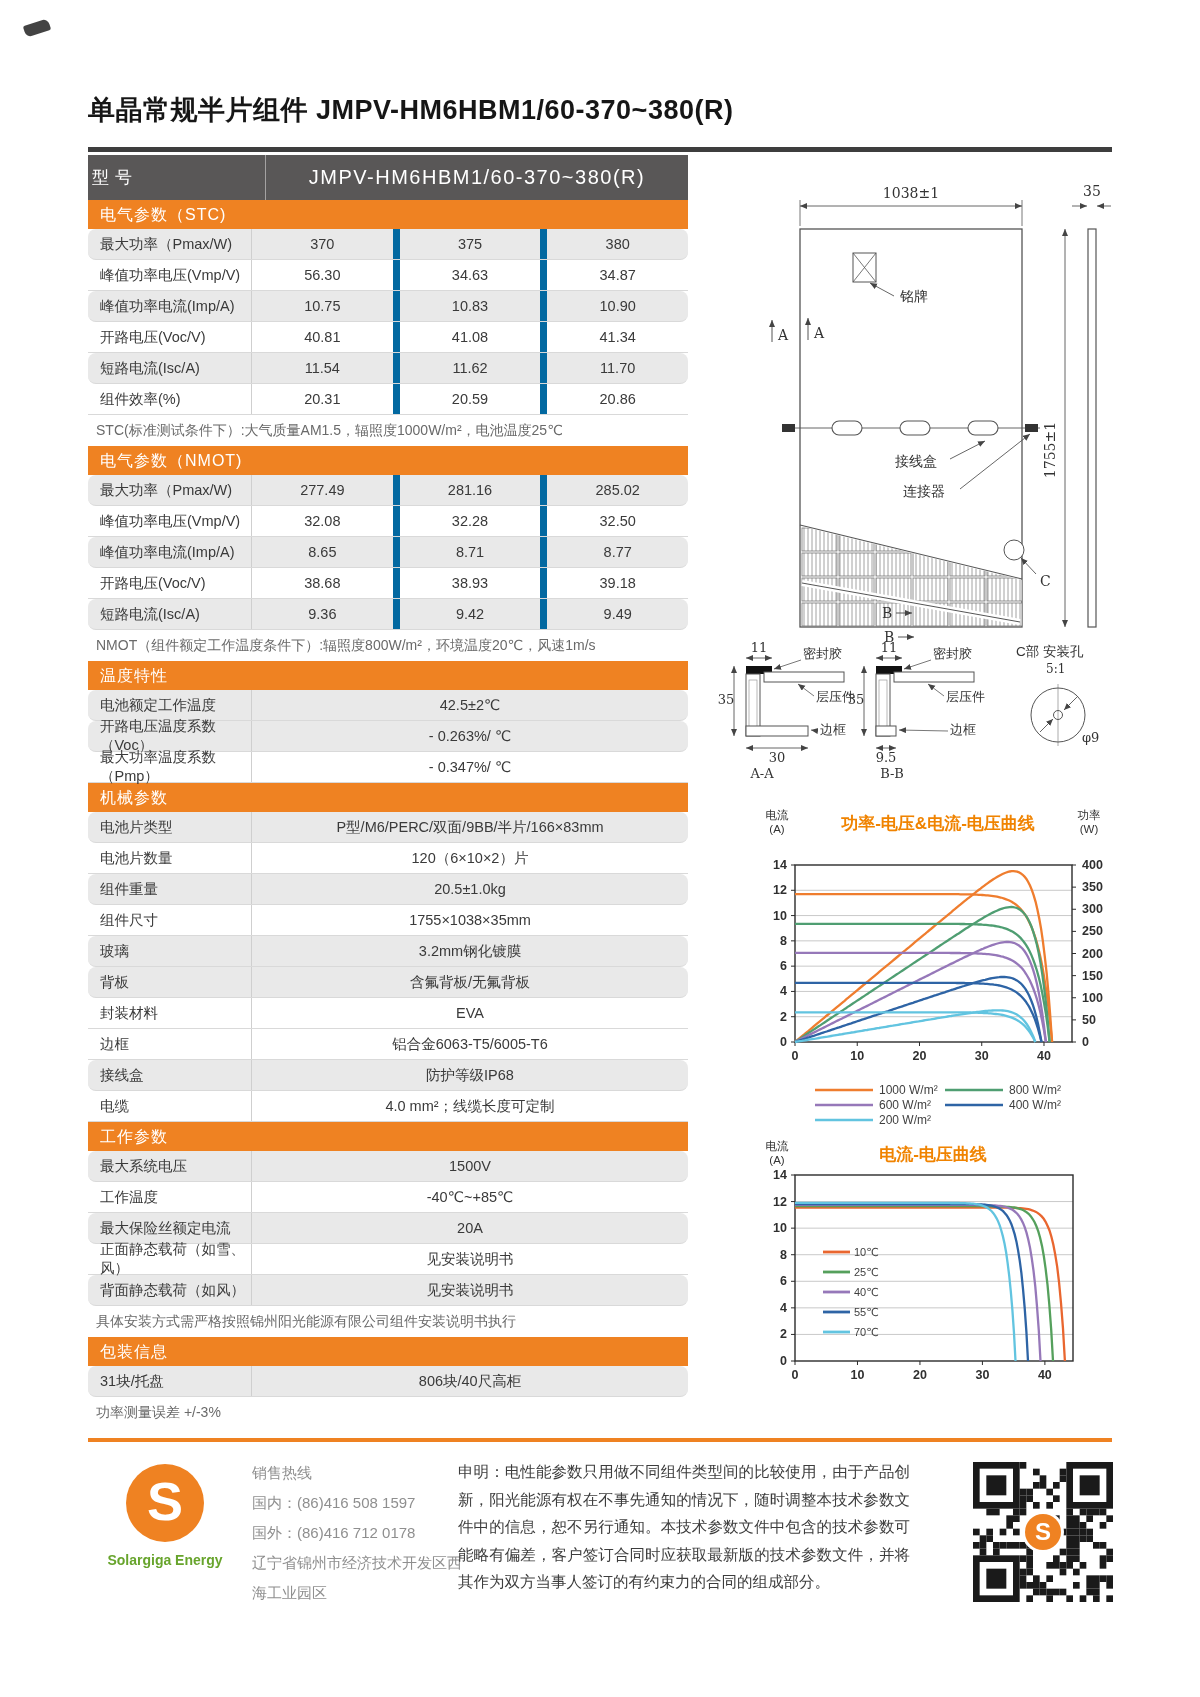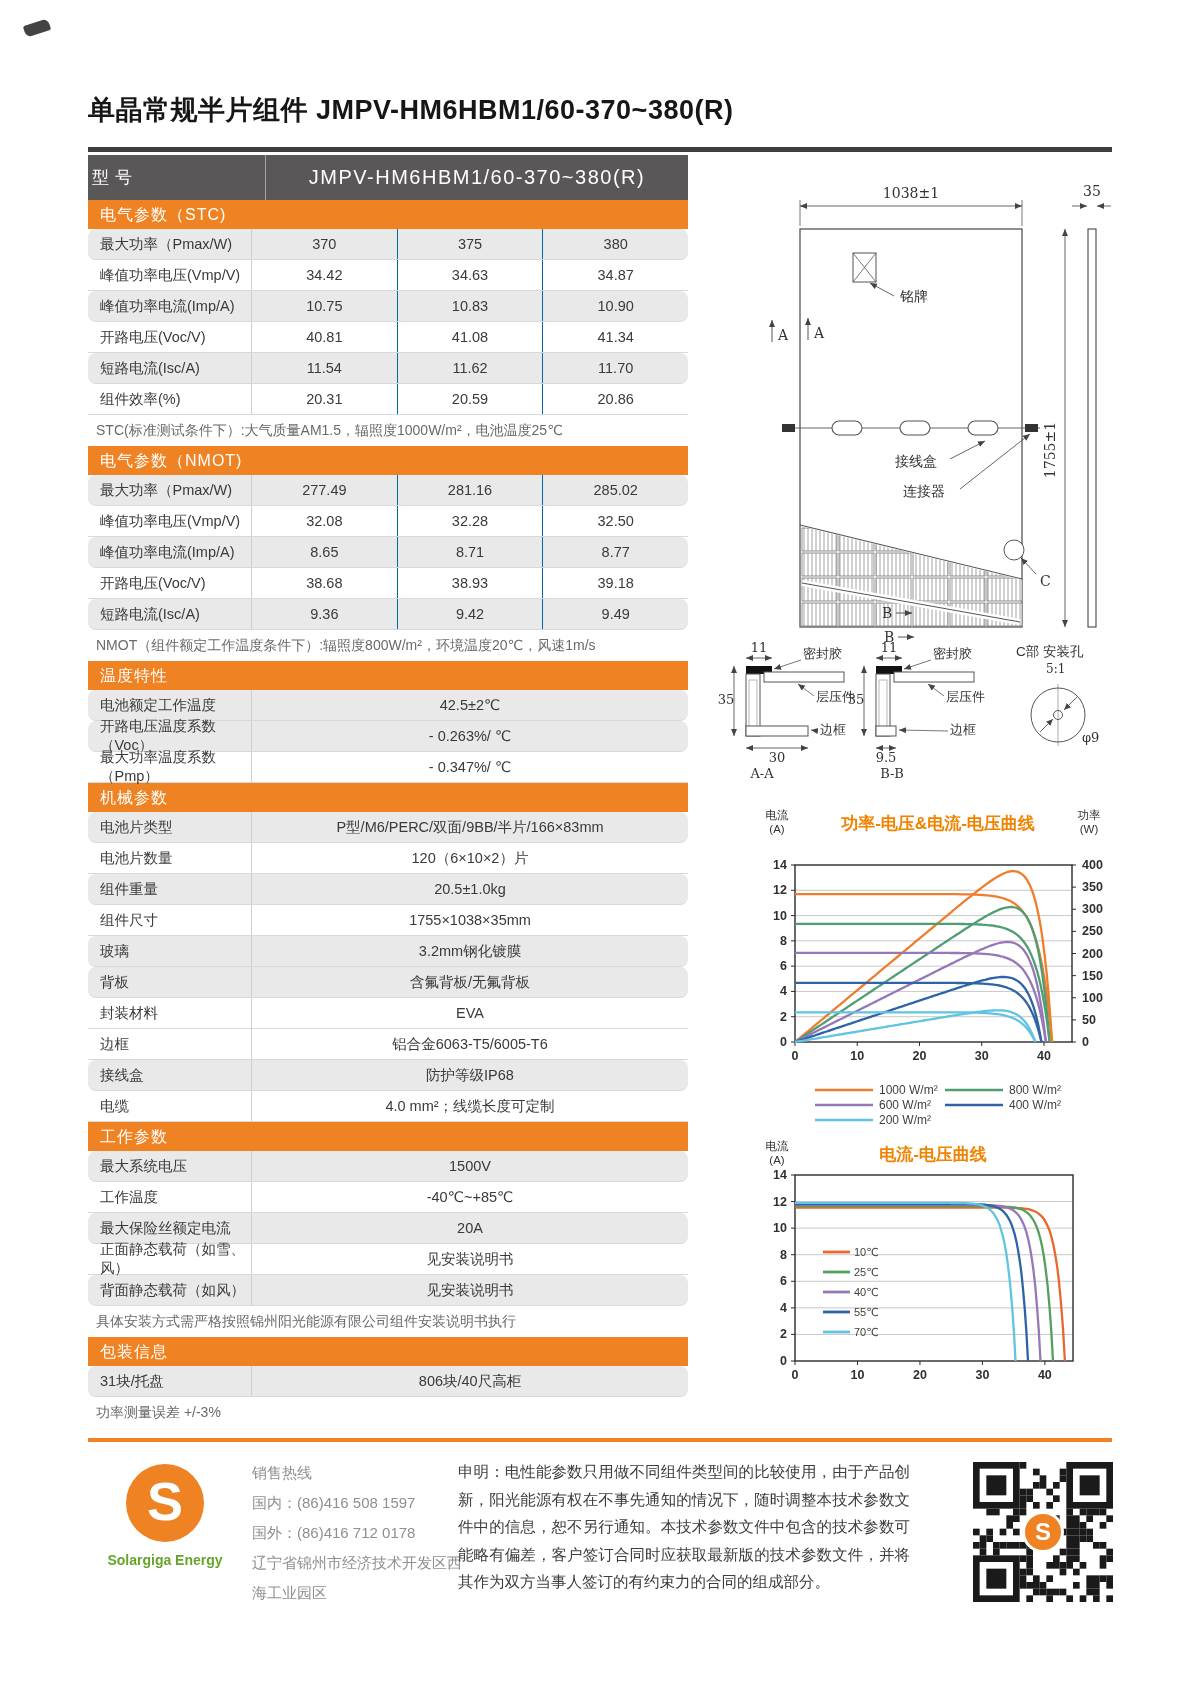--- a/index.html
+++ b/index.html
@@ -19,21 +19,21 @@
   .model-label{width:178px;padding-left:4px;font-size:17px;letter-spacing:6px;box-sizing:border-box;
     border-right:1px solid rgba(255,255,255,.45);height:100%;display:flex;align-items:center;}
   .model-value{flex:1;text-align:center;font-size:20px;font-weight:400;letter-spacing:1.5px;}
   .sec-header{height:29px;background:#ef8222;color:#fff;font-size:16px;line-height:29px;
     padding-left:12px;letter-spacing:1px;}
   .trow{display:flex;height:30px;border-bottom:1px solid #d9d9d9;background:#fff;}
   .trow.shade{background:#e9e9e9;border-radius:8px;}
   .tlabel{width:164px;padding-left:12px;font-size:14.5px;color:#3a3a3a;display:flex;align-items:center;
     box-sizing:border-box;border-right:1px solid #cfcfcf;}
   .tcell{flex:1;display:flex;align-items:center;justify-content:center;font-size:14.5px;color:#3a3a3a;
-    border-right:1px solid #0369a1;}
+    border-right:7px solid #0369a1;}
   .trow :last-child{border-right:none;}
   .tnote{height:31px;line-height:31px;font-size:14px;color:#6a6a6a;padding-left:8px;white-space:nowrap;}
 
   
   .rt-svg{position:absolute;left:698px;}
   #drawing{top:150px;}
   #chart1{top:805px;}
   #chart2{top:1140px;}
 
   
@@ -64,21 +64,21 @@
       </div>
       <div class="sec-header">电气参数（STC)</div>
       <div class="trow shade">
         <div class="tlabel">最大功率（Pmax/W)</div>
         <div class="tcell">370</div>
         <div class="tcell">375</div>
         <div class="tcell">380</div>
       </div>
       <div class="trow">
         <div class="tlabel">峰值功率电压(Vmp/V)</div>
-        <div class="tcell">34.42</div>
+        <div class="tcell">56.30</div>
         <div class="tcell">34.63</div>
         <div class="tcell">34.87</div>
       </div>
       <div class="trow shade">
         <div class="tlabel">峰值功率电流(Imp/A)</div>
         <div class="tcell">10.75</div>
         <div class="tcell">10.83</div>
         <div class="tcell">10.90</div>
       </div>
       <div class="trow">

